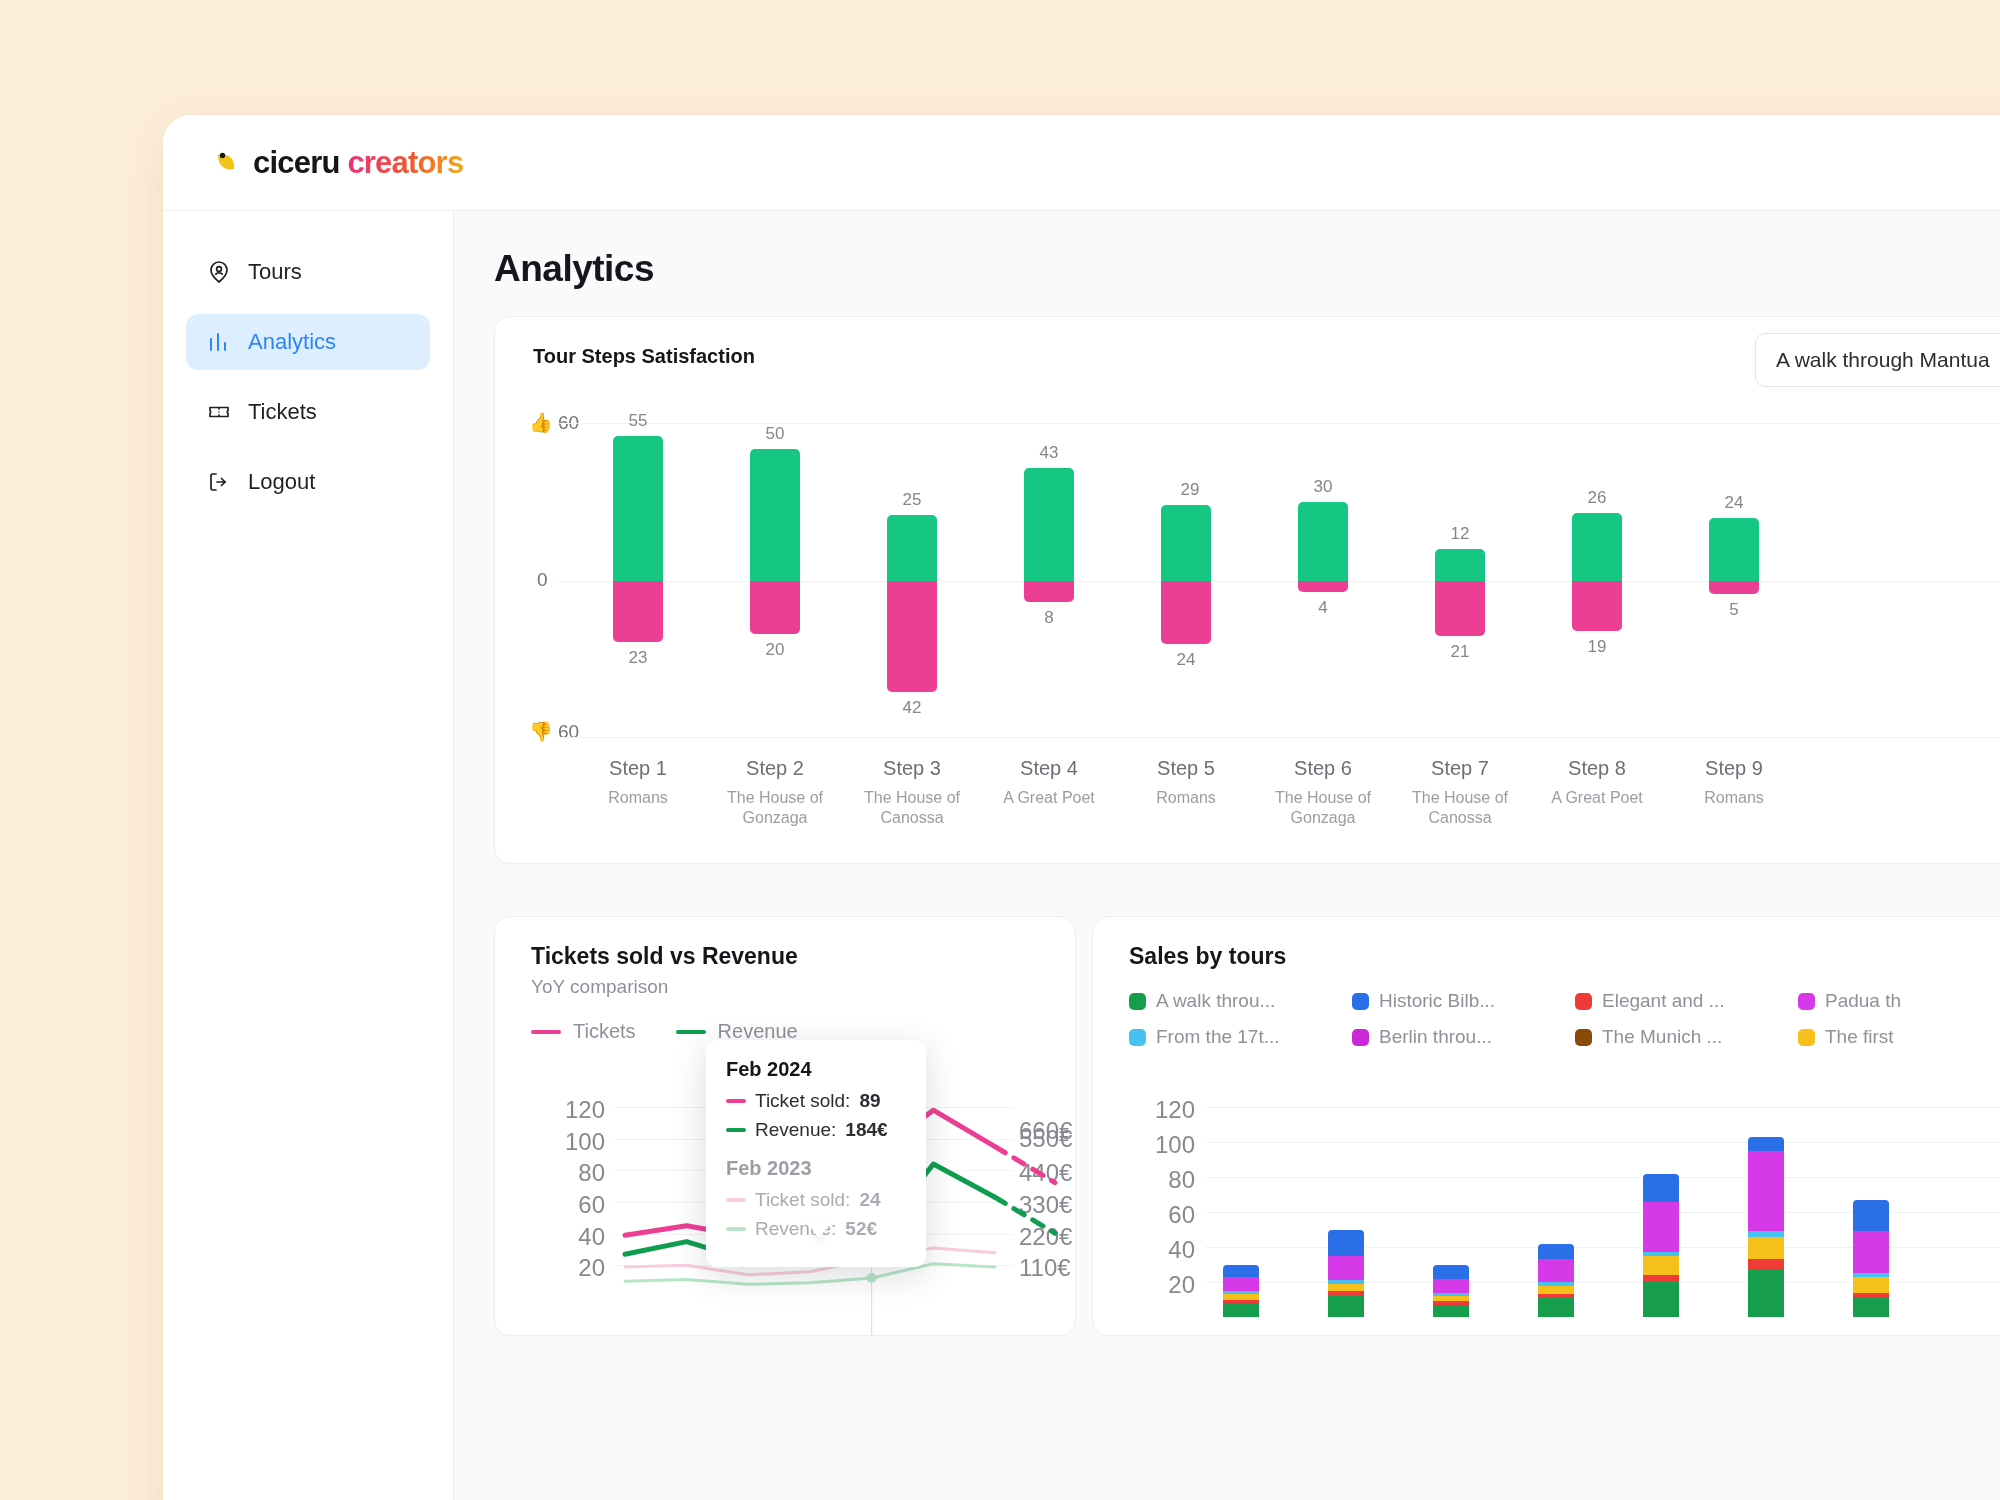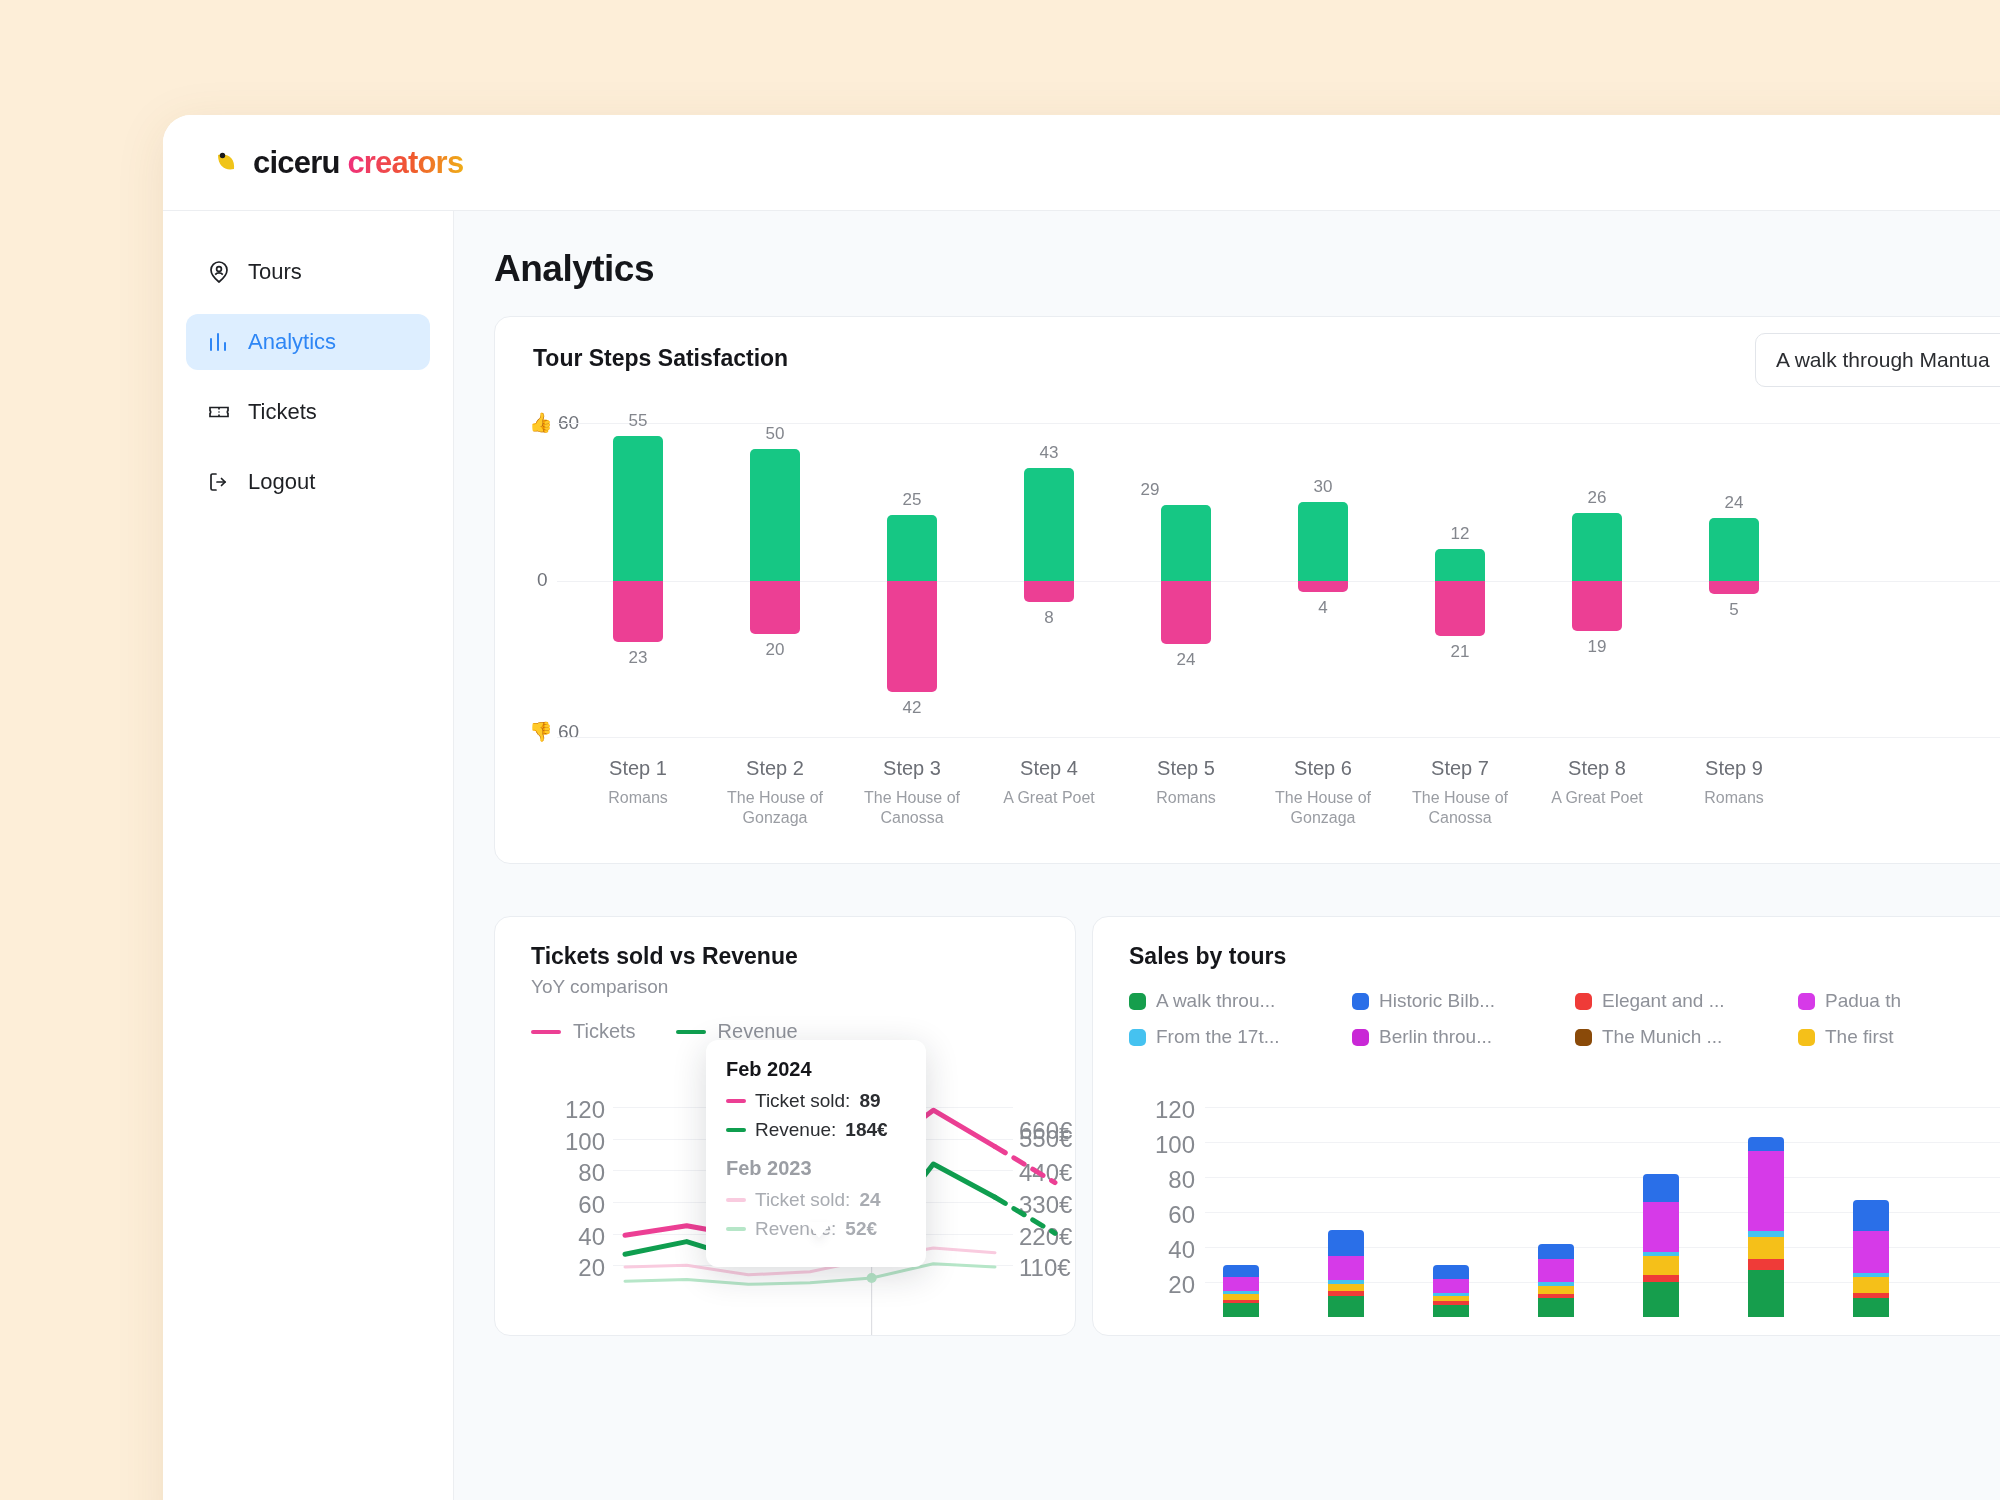--- a/index.html
+++ b/index.html
@@ -70,21 +70,21 @@
   .card {
     background: #fff;
     border: 1px solid #eaedf1;
     border-radius: 16px;
     margin-top: 26px;
   }
 
   
   #sat-card { height: 548px; padding: 28px 0 0 0; position: relative; width: 1560px; }
   #sat-head { display: flex; align-items: flex-start; justify-content: space-between; padding: 0 38px 0 38px; }
-  #sat-title { font-size: 23px; font-weight: 700; color: #15161a; }
+  #sat-title { font-size: 20px; font-weight: 700; color: #15161a; }
   #tour-select {
     width: 420px; height: 54px;
     border: 1px solid #e2e5ea; border-radius: 10px;
     display: flex; align-items: center; padding: 0 20px;
     font-size: 21px; color: #2b2d31; background: #fff;
     margin-top: -12px; margin-right: -160px;
   }
 
   
   #sat-plot { position: relative; height: 430px; margin: 30px 0 0 0; }
@@ -263,21 +263,21 @@
               <div class="bar-col" style="left: 529px; top: 50.7667px; height: 134.3px;">
                 <div class="bar-up" style="height: 113.233px; top: 0px;"></div>
                 <div class="bar-dn" style="height: 21.0667px; top: 113.233px;"></div>
               </div>
               <div class="v-lbl" style="left: 529px; top: 25.7667px;">43</div>
               <div class="v-lbl" style="left: 529px; top: 191.067px;">8</div>
               <div class="bar-col" style="left: 666px; top: 87.6333px; height: 139.567px;">
                 <div class="bar-up" style="height: 76.3667px; top: 0px;"></div>
                 <div class="bar-dn" style="height: 63.2px; top: 76.3667px;"></div>
               </div>
-              <div class="v-lbl" style="left: 630px; top: 62.6333px;">29</div>
+              <div class="v-lbl" style="left: 670px; top: 62.6333px;">29</div>
               <div class="v-lbl" style="left: 666px; top: 233.2px;">24</div>
               <div class="bar-col" style="left: 803px; top: 85px; height: 89.5333px;">
                 <div class="bar-up" style="height: 79px; top: 0px;"></div>
                 <div class="bar-dn" style="height: 10.5333px; top: 79px;"></div>
               </div>
               <div class="v-lbl" style="left: 803px; top: 60px;">30</div>
               <div class="v-lbl" style="left: 803px; top: 180.533px;">4</div>
               <div class="bar-col" style="left: 940px; top: 132.4px; height: 86.9px;">
                 <div class="bar-up" style="height: 31.6px; top: 0px;"></div>
                 <div class="bar-dn" style="height: 55.3px; top: 31.6px;"></div>

